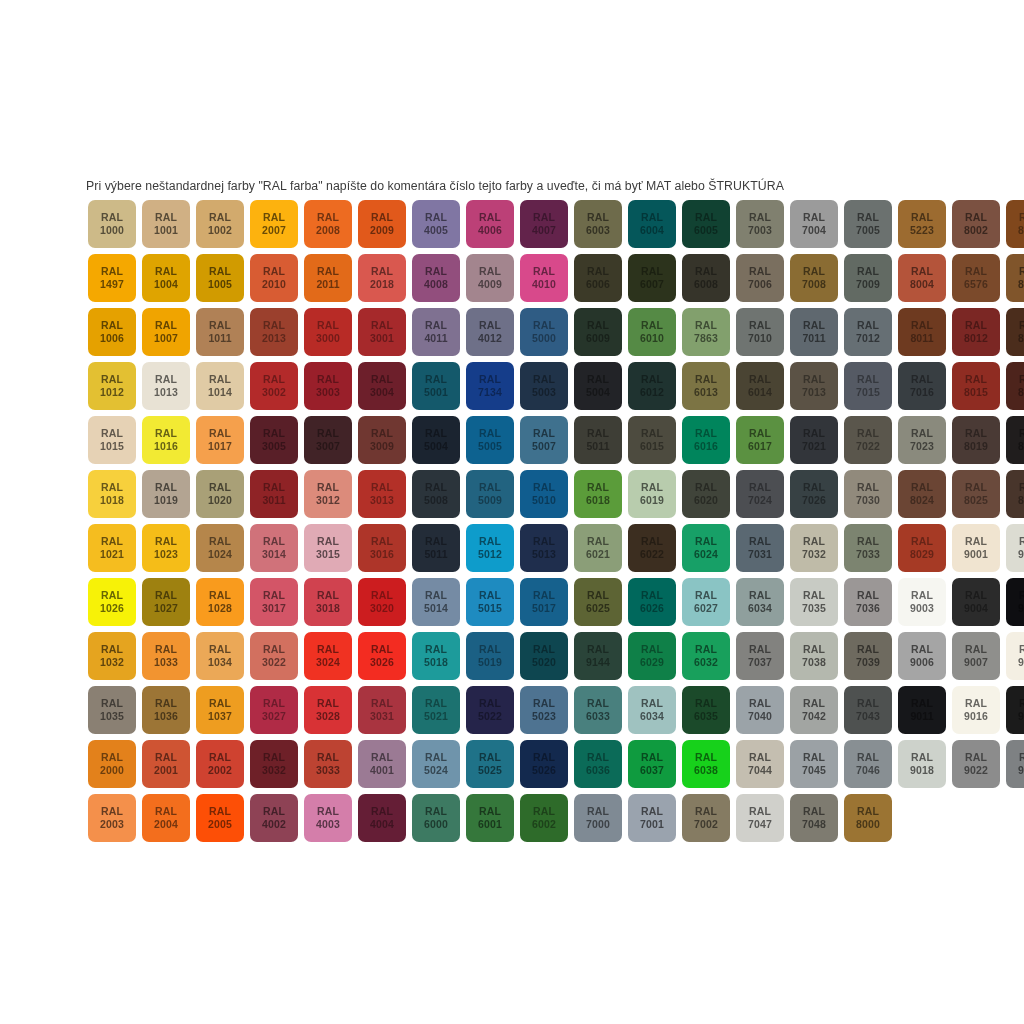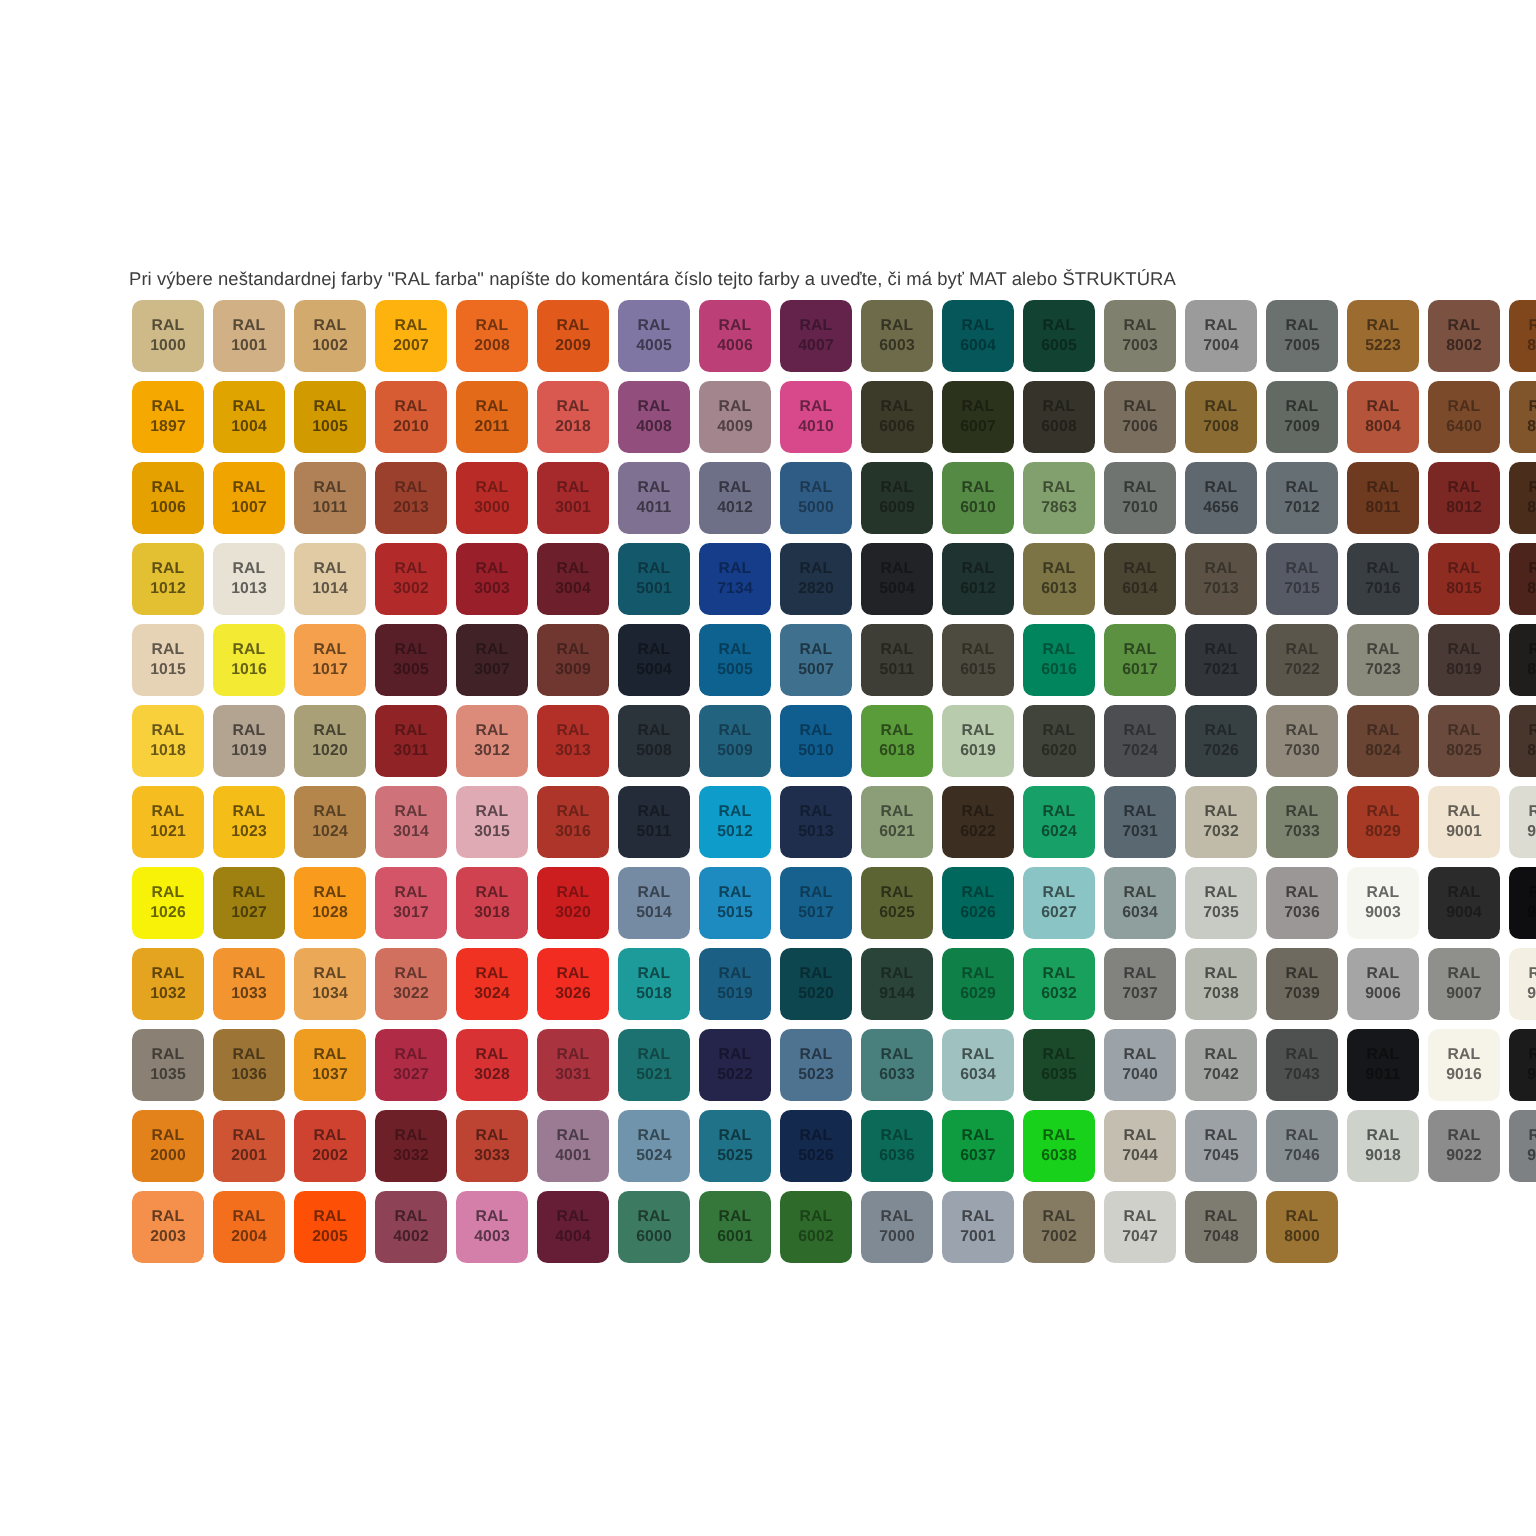--- a/index.html
+++ b/index.html
@@ -144,21 +144,21 @@
           <span class="ral-code">8002</span>
         </div>
         <div class="swatch" title="RAL 8003" style="background: rgb(128, 71, 28); color: rgb(79, 44, 17);">
           <span class="ral-word">RAL</span>
           <span class="ral-code">8003</span>
         </div>
       </div>
       <div class="row">
         <div class="swatch" title="RAL 1003" style="background: rgb(245, 168, 0); color: rgb(103, 71, 0);">
           <span class="ral-word">RAL</span>
-          <span class="ral-code">1897</span>
+          <span class="ral-code">1497</span>
         </div>
         <div class="swatch" title="RAL 1004" style="background: rgb(223, 164, 0); color: rgb(94, 69, 0);">
           <span class="ral-word">RAL</span>
           <span class="ral-code">1004</span>
         </div>
         <div class="swatch" title="RAL 1005" style="background: rgb(209, 155, 0); color: rgb(88, 65, 0);">
           <span class="ral-word">RAL</span>
           <span class="ral-code">1005</span>
         </div>
         <div class="swatch" title="RAL 2010" style="background: rgb(216, 92, 51); color: rgb(104, 44, 24);">
@@ -208,21 +208,21 @@
         <div class="swatch" title="RAL 7009" style="background: rgb(98, 106, 99); color: rgb(47, 51, 48);">
           <span class="ral-word">RAL</span>
           <span class="ral-code">7009</span>
         </div>
         <div class="swatch" title="RAL 8004" style="background: rgb(180, 84, 58); color: rgb(86, 40, 28);">
           <span class="ral-word">RAL</span>
           <span class="ral-code">8004</span>
         </div>
         <div class="swatch" title="RAL 8007" style="background: rgb(123, 74, 43); color: rgb(76, 46, 27);">
           <span class="ral-word">RAL</span>
-          <span class="ral-code">6400</span>
+          <span class="ral-code">6576</span>
         </div>
         <div class="swatch" title="RAL 8008" style="background: rgb(128, 85, 43); color: rgb(61, 41, 21);">
           <span class="ral-word">RAL</span>
           <span class="ral-code">8008</span>
         </div>
       </div>
       <div class="row">
         <div class="swatch" title="RAL 1006" style="background: rgb(229, 161, 0); color: rgb(96, 68, 0);">
           <span class="ral-word">RAL</span>
           <span class="ral-code">1006</span>
@@ -270,21 +270,21 @@
         <div class="swatch" title="RAL 6011" style="background: rgb(130, 160, 109); color: rgb(62, 77, 52);">
           <span class="ral-word">RAL</span>
           <span class="ral-code">7863</span>
         </div>
         <div class="swatch" title="RAL 7010" style="background: rgb(111, 116, 113); color: rgb(53, 56, 54);">
           <span class="ral-word">RAL</span>
           <span class="ral-code">7010</span>
         </div>
         <div class="swatch" title="RAL 7011" style="background: rgb(95, 104, 111); color: rgb(46, 50, 53);">
           <span class="ral-word">RAL</span>
-          <span class="ral-code">4656</span>
+          <span class="ral-code">7011</span>
         </div>
         <div class="swatch" title="RAL 7012" style="background: rgb(102, 111, 116); color: rgb(49, 53, 56);">
           <span class="ral-word">RAL</span>
           <span class="ral-code">7012</span>
         </div>
         <div class="swatch" title="RAL 8011" style="background: rgb(110, 58, 32); color: rgb(68, 36, 20);">
           <span class="ral-word">RAL</span>
           <span class="ral-code">8011</span>
         </div>
         <div class="swatch" title="RAL 8012" style="background: rgb(123, 39, 36); color: rgb(76, 24, 22);">
@@ -324,21 +324,21 @@
         <div class="swatch" title="RAL 5001" style="background: rgb(20, 89, 107); color: rgb(12, 55, 66);">
           <span class="ral-word">RAL</span>
           <span class="ral-code">5001</span>
         </div>
         <div class="swatch" title="RAL 5002" style="background: rgb(21, 61, 138); color: rgb(13, 38, 86);">
           <span class="ral-word">RAL</span>
           <span class="ral-code">7134</span>
         </div>
         <div class="swatch" title="RAL 5003" style="background: rgb(32, 51, 73); color: rgb(20, 32, 45);">
           <span class="ral-word">RAL</span>
-          <span class="ral-code">2820</span>
+          <span class="ral-code">5003</span>
         </div>
         <div class="swatch" title="RAL 5004" style="background: rgb(34, 35, 39); color: rgb(21, 22, 24);">
           <span class="ral-word">RAL</span>
           <span class="ral-code">5004</span>
         </div>
         <div class="swatch" title="RAL 6012" style="background: rgb(31, 51, 48); color: rgb(19, 32, 30);">
           <span class="ral-word">RAL</span>
           <span class="ral-code">6012</span>
         </div>
         <div class="swatch" title="RAL 6013" style="background: rgb(124, 116, 68); color: rgb(60, 56, 33);">

